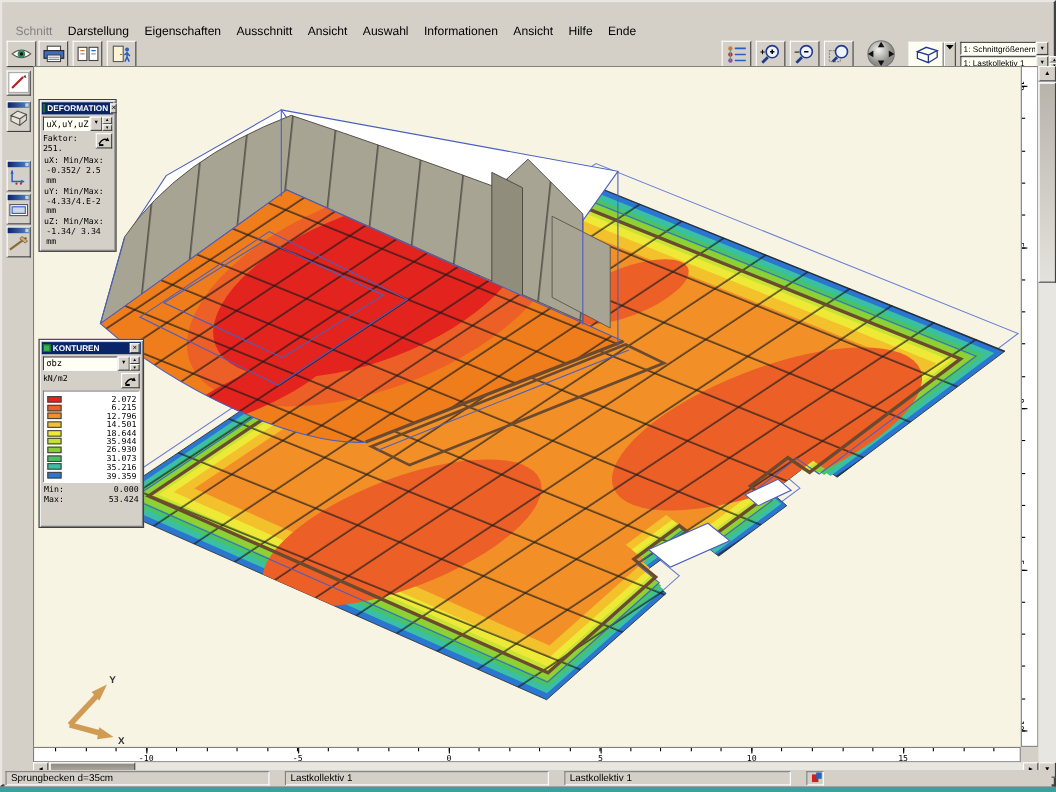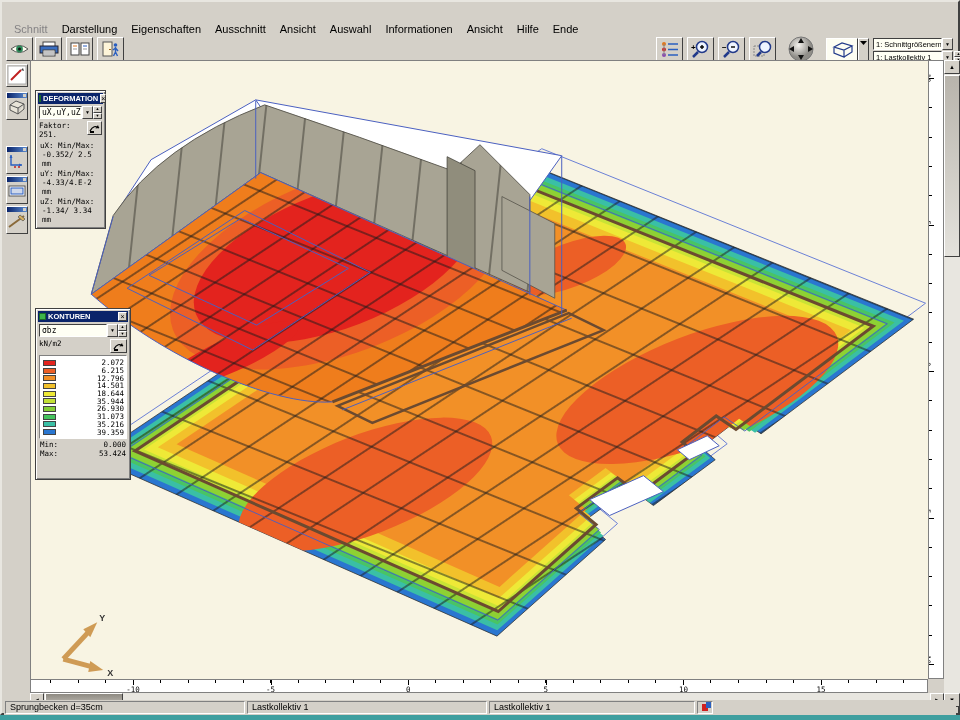--- a/index.html
+++ b/index.html
@@ -33,21 +33,21 @@
 .hrul{position:absolute;left:28px;top:677px;width:898px;height:14px;background:#fff;border:1px solid #808080;overflow:hidden}
 .htick{position:absolute;top:0;width:1px;background:#000}
 .hlab{position:absolute;top:5px;font-size:7.5px;transform:translateX(-50%);font-family:"DejaVu Sans Mono",monospace}
 .vtick{position:absolute;left:0;height:1px;background:#000}
 .vlab{position:absolute;left:3px;font-size:7.5px;transform:rotate(90deg);transform-origin:left top;font-family:"DejaVu Sans Mono",monospace}
 .vscr{position:absolute;left:942px;top:58px;width:16px;height:647px;background:#e8e6e0}
 .hscr{position:absolute;left:28px;top:691px;width:914px;height:14px;background:#e8e6e0}
 .sbtn{position:absolute;background:#d4d0c8;border:1px solid;border-color:#fff #404040 #404040 #fff;font-size:6px;display:flex;align-items:center;justify-content:center;color:#000}
 .thumb{position:absolute;border:1px solid;border-color:#fff #404040 #404040 #fff}
 
-.status{position:absolute;left:2px;top:698px;right:2px;height:15px;background:#d4d0c8;display:flex;gap:2px;padding:1px}
+.status{position:absolute;left:2px;top:698px;right:2px;height:15px;background:#d4d0c8;display:flex;gap:14px;padding:1px}
 .sp{border:1px solid;border-color:#808080 #fff #fff #808080;font-size:9px;padding:0 4px;line-height:11px;white-space:nowrap;overflow:hidden}
 
 .pnl{position:absolute;background:#d4d0c8;border:1px solid #404040;box-shadow:inset 1px 1px 0 #fff,inset -1px -1px 0 #808080;padding:2px}
 .ptb{height:11px;background:#0a246a;display:flex;align-items:center;padding:0 1px;gap:2px}
 .ptt{color:#fff;font-size:7.5px;font-weight:bold;flex:1;white-space:nowrap}
 .pico{width:7px;height:7px;background:#3cb44a;border:1px solid #1a6a28}
 .pX{width:9px;height:9px;background:#d4d0c8;border:1px solid;border-color:#fff #404040 #404040 #fff;font-size:7px;line-height:7px;text-align:center}
 .prow{display:flex;margin:2px 1px;align-items:flex-start}
 .mono{font-family:"DejaVu Sans Mono",monospace}
 .plab{font-size:7.5px;line-height:9px}

